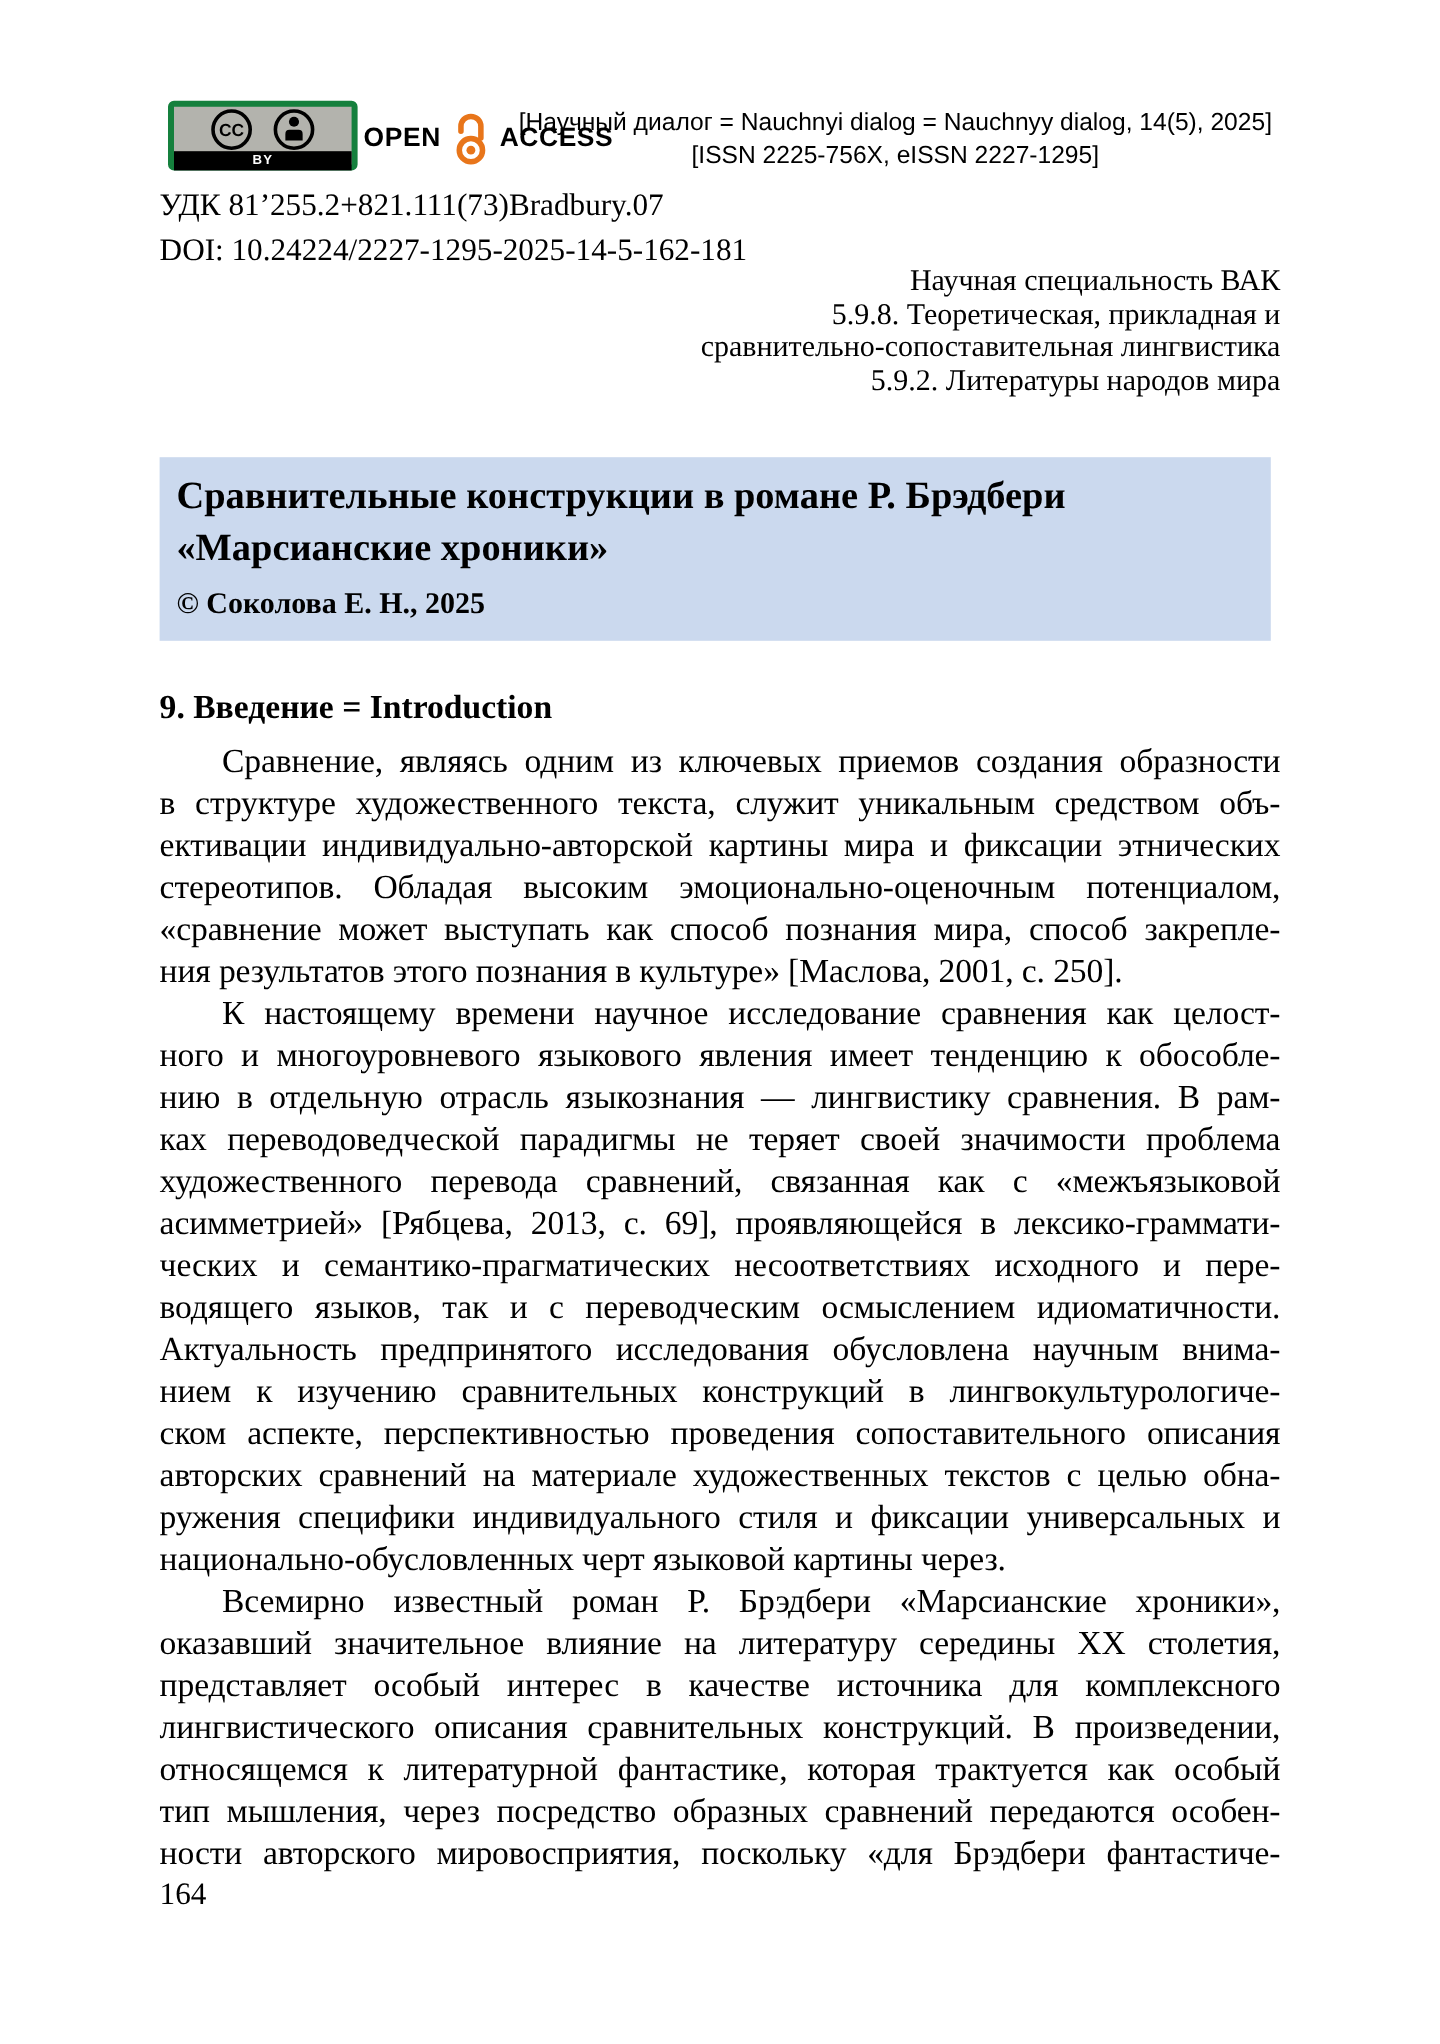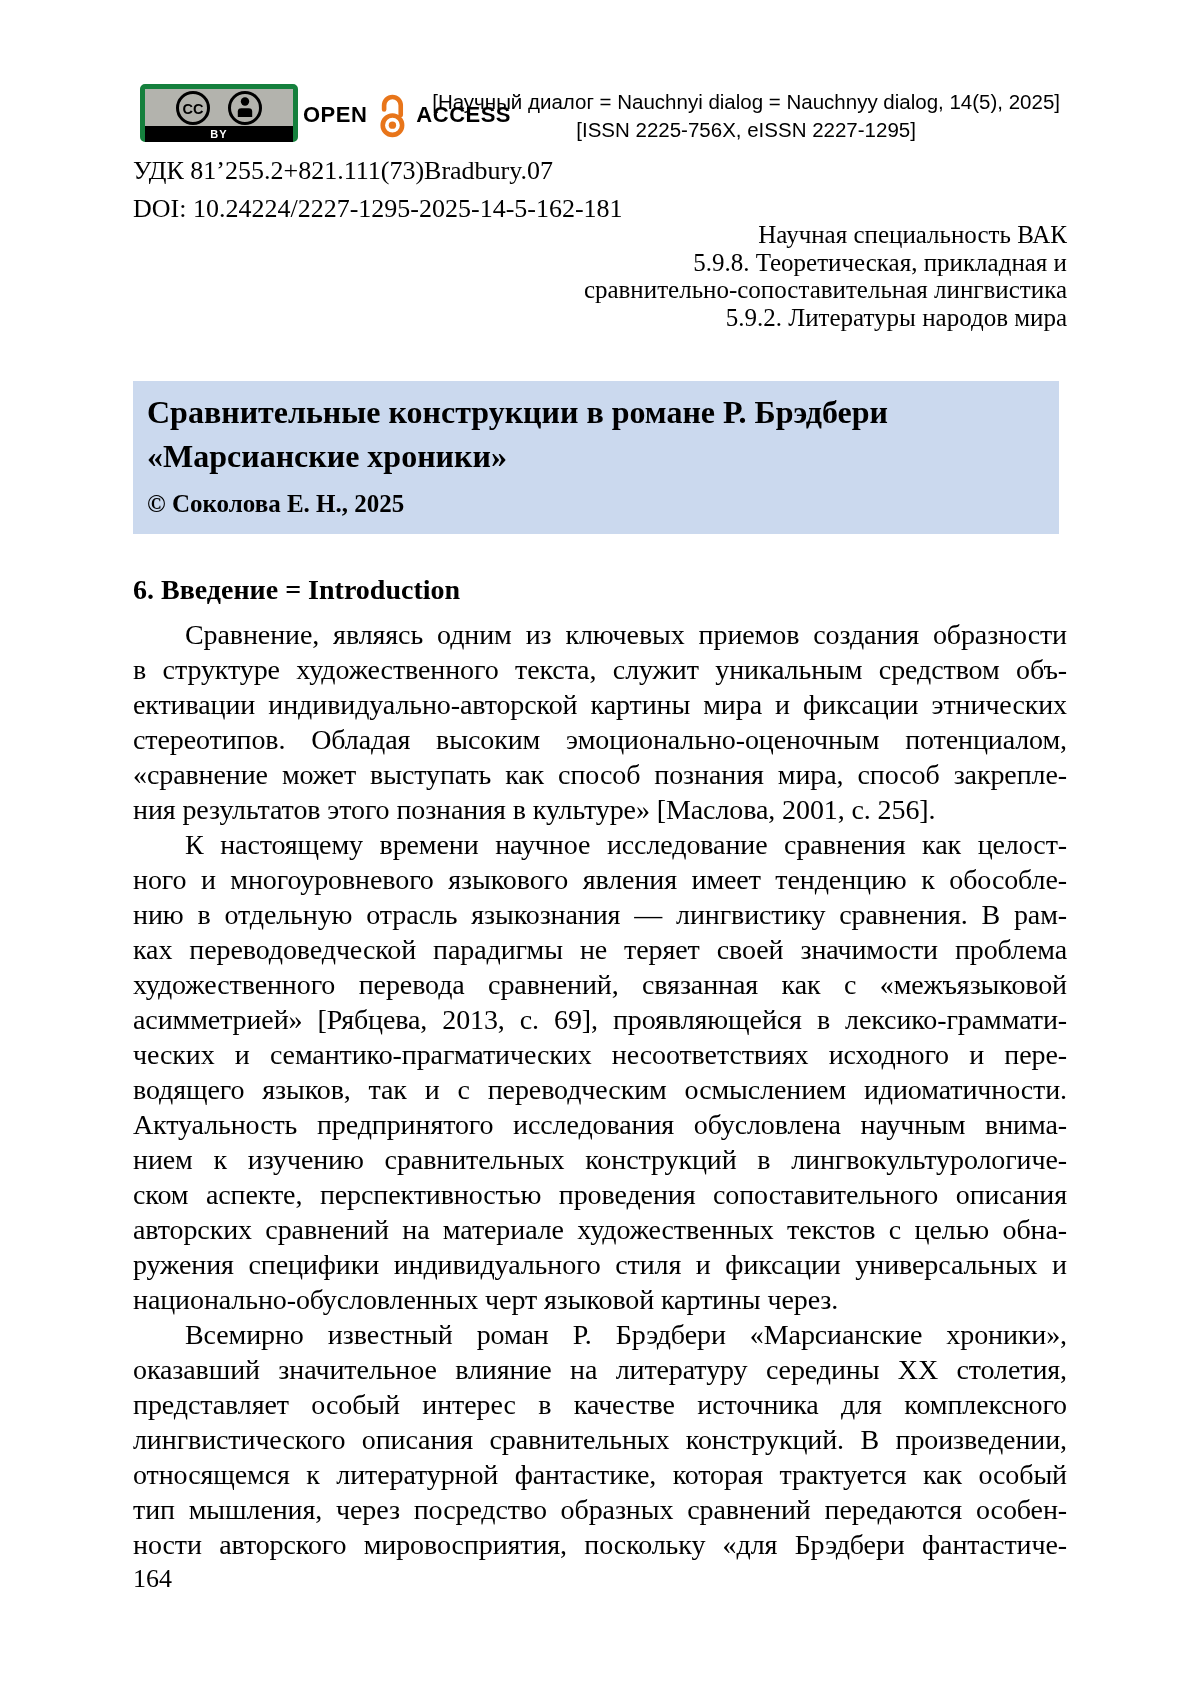--- a/index.html
+++ b/index.html
@@ -146,30 +146,30 @@
     <div>сравнительно-сопоставительная лингвистика</div>
     <div>5.9.2. Литературы народов мира</div>
   </div>
 
   <div class="title-block">
     <div class="title-line">Сравнительные конструкции в романе Р. Брэдбери</div>
     <div class="title-line">«Марсианские хроники»</div>
     <div class="copyright">© Соколова Е. Н., 2025</div>
   </div>
 
-  <div class="section-heading">6. Введение = Introduction</div>
+  <div class="section-heading">9. Введение = Introduction</div>
 
   <div class="body-text">
       <div>
         <div class="bline first">Сравнение, являясь одним из ключевых приемов создания образности</div>
         <div class="bline">в структуре художественного текста, служит уникальным средством объ-</div>
         <div class="bline">ективации индивидуально-авторской картины мира и фиксации этнических</div>
         <div class="bline">стереотипов. Обладая высоким эмоционально-оценочным потенциалом,</div>
         <div class="bline">«сравнение может выступать как способ познания мира, способ закрепле-</div>
-        <div class="bline endpara">ния результатов этого познания в культуре» [Маслова, 2001, с. 256].</div>
+        <div class="bline endpara">ния результатов этого познания в культуре» [Маслова, 2001, с. 250].</div>
       </div>
       <div>
         <div class="bline first">К настоящему времени научное исследование сравнения как целост-</div>
         <div class="bline">ного и многоуровневого языкового явления имеет тенденцию к обособле-</div>
         <div class="bline">нию в отдельную отрасль языкознания — лингвистику сравнения. В рам-</div>
         <div class="bline">ках переводоведческой парадигмы не теряет своей значимости проблема</div>
         <div class="bline">художественного перевода сравнений, связанная как с «межъязыковой</div>
         <div class="bline">асимметрией» [Рябцева, 2013, с. 69], проявляющейся в лексико-граммати-</div>
         <div class="bline">ческих и семантико-прагматических несоответствиях исходного и пере-</div>
         <div class="bline">водящего языков, так и с переводческим осмыслением идиоматичности.</div>

